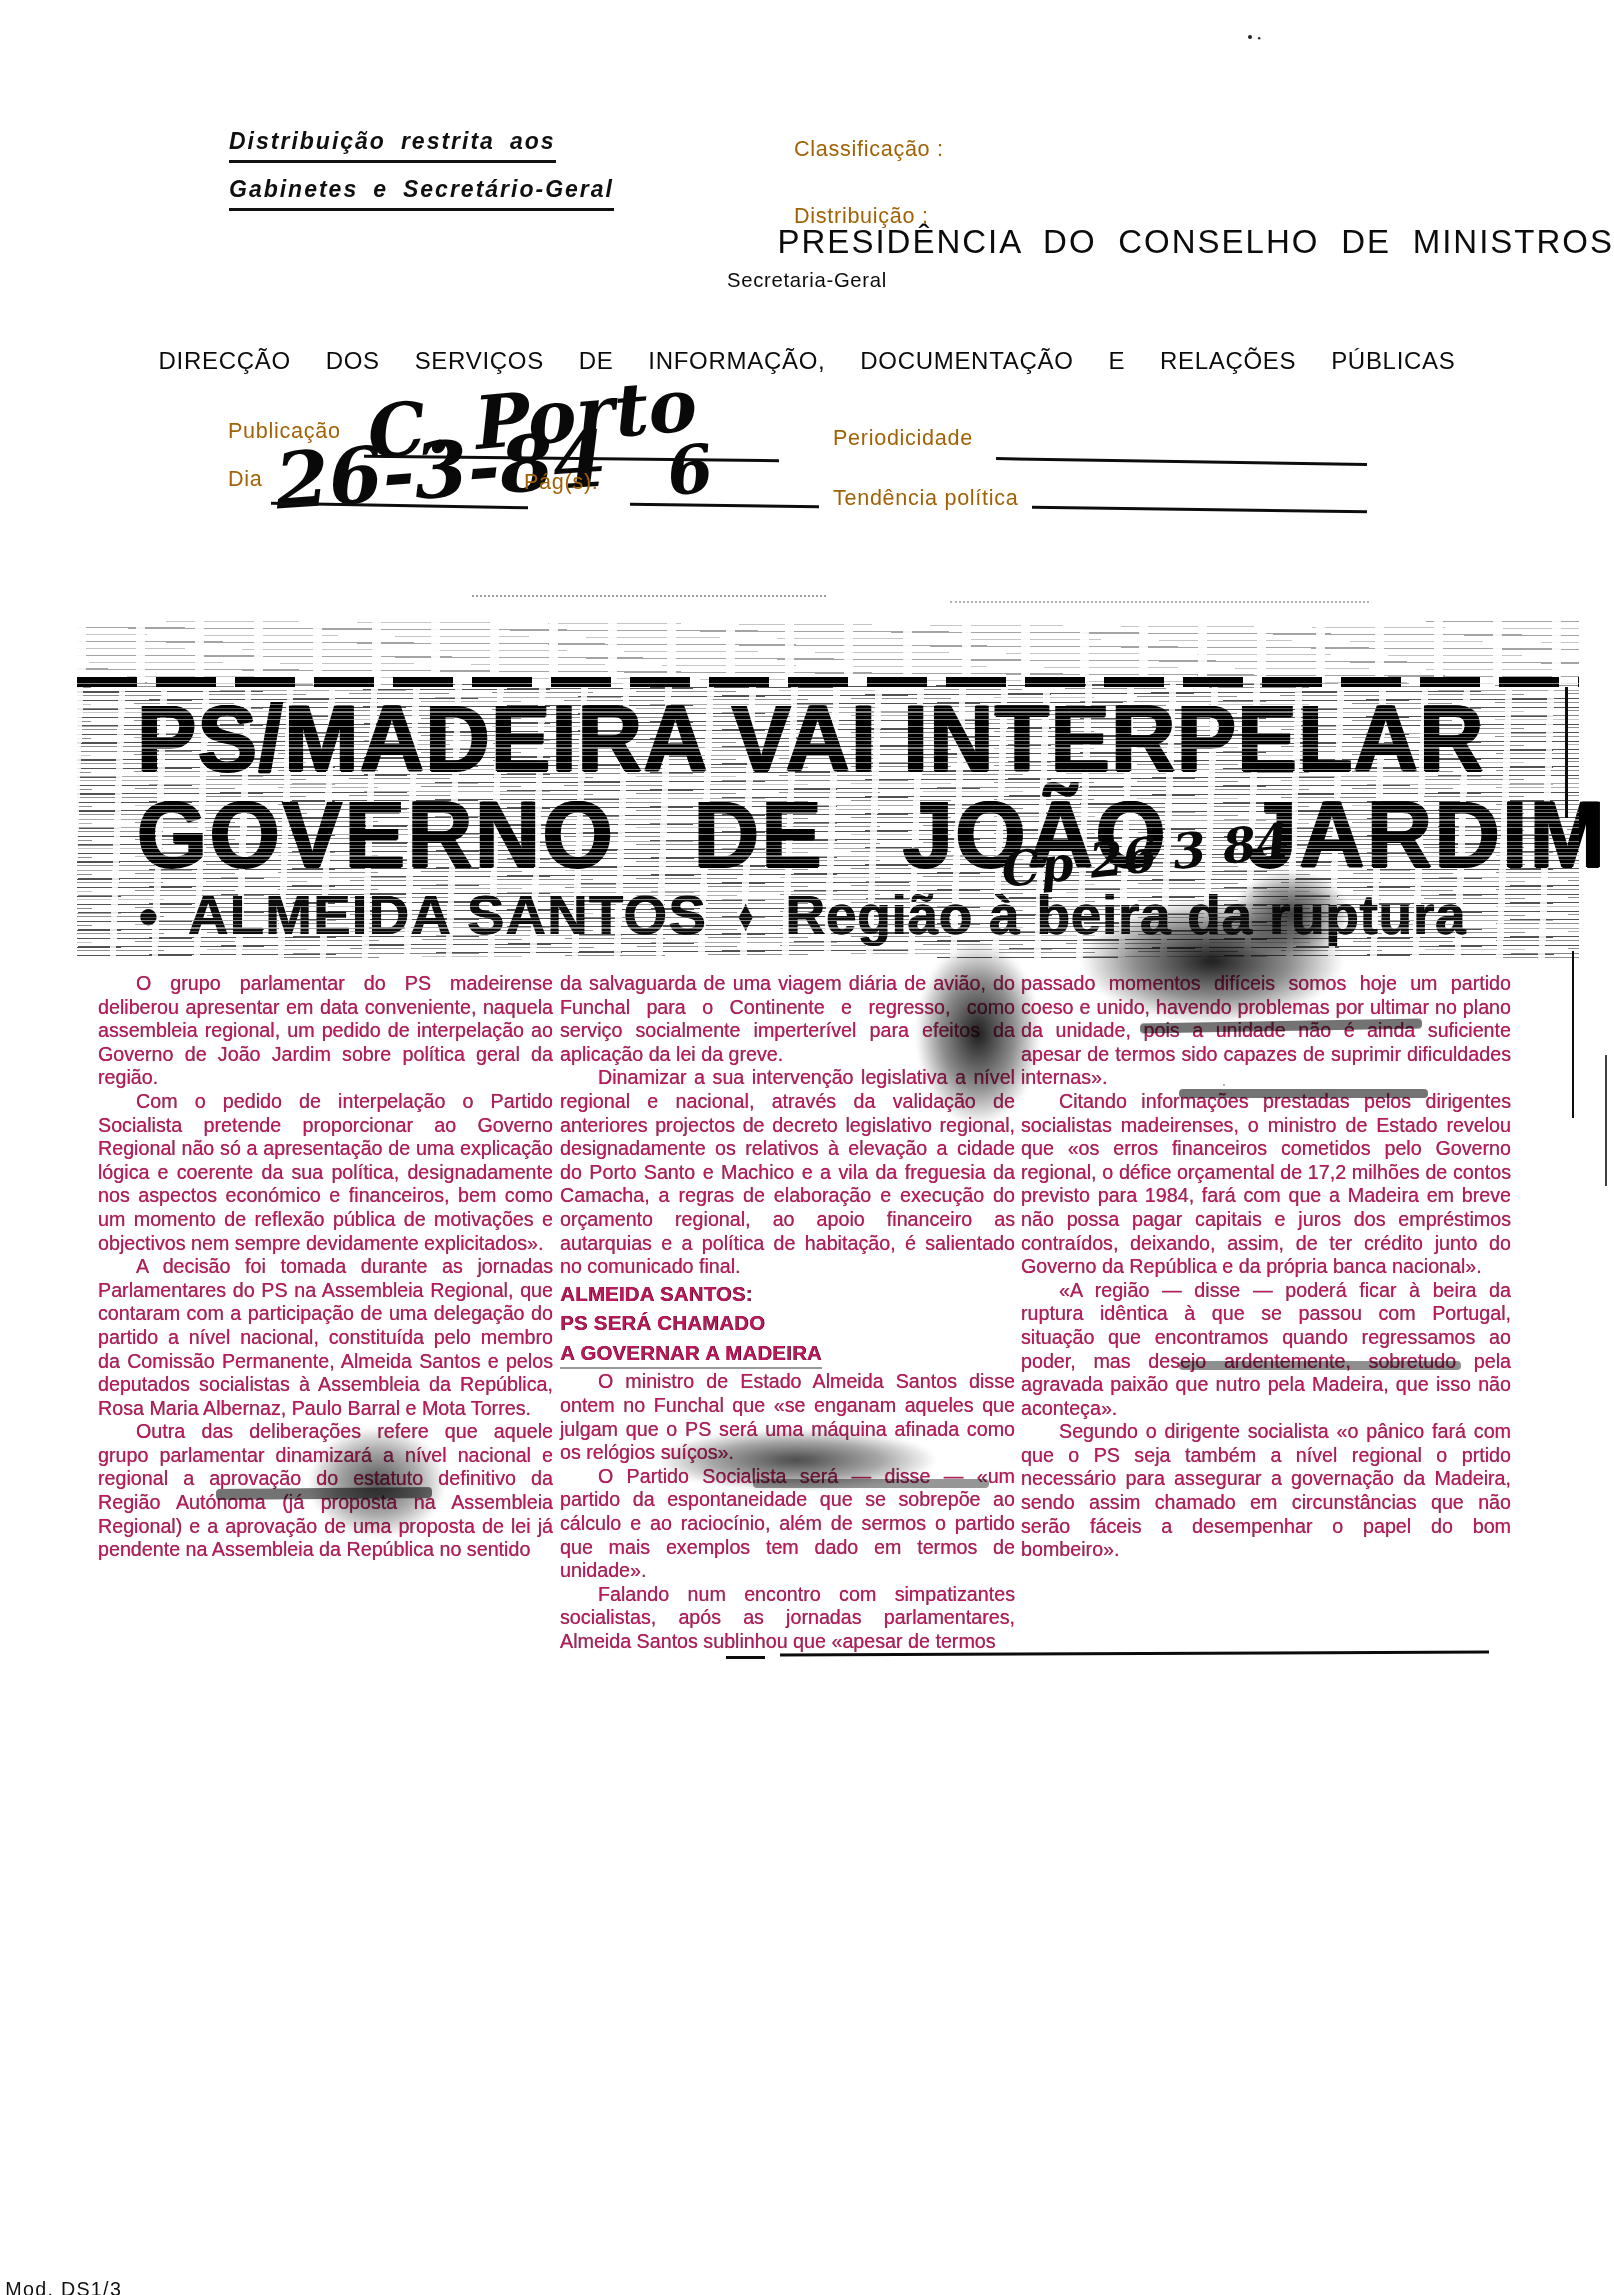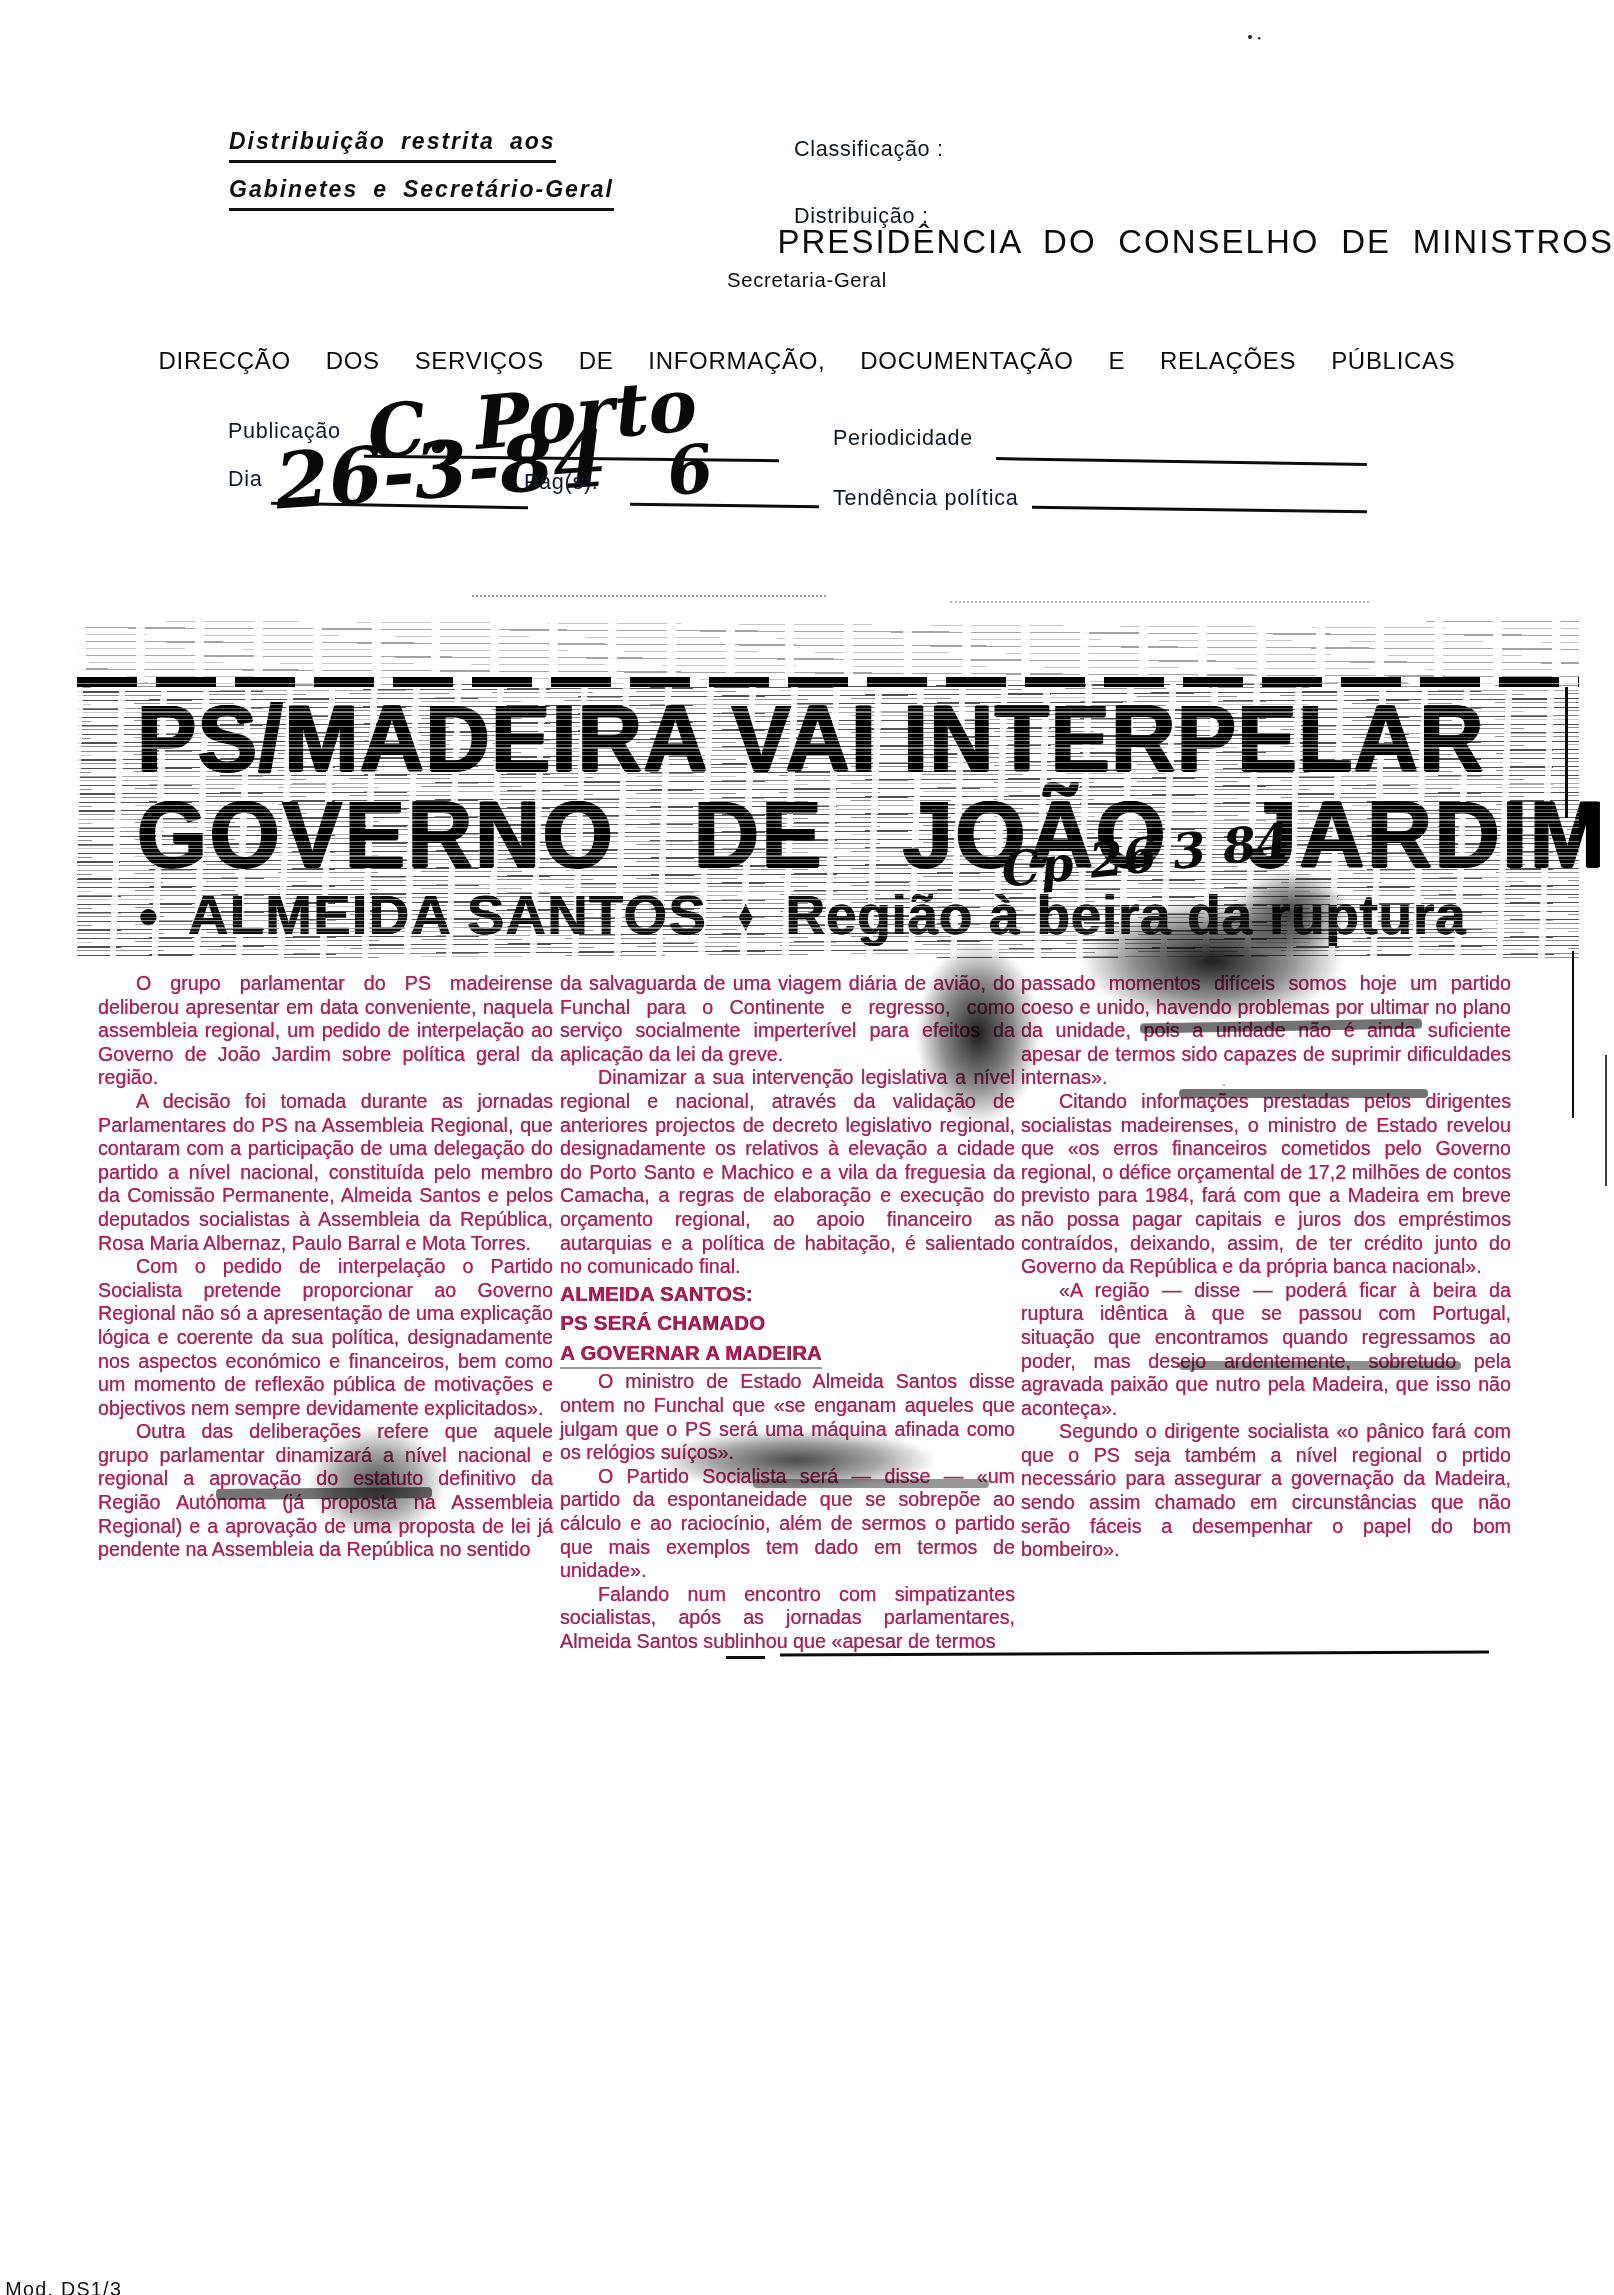--- a/index.html
+++ b/index.html
@@ -8,21 +8,21 @@
     overflow:hidden; font-family:"Liberation Sans", sans-serif; color:#0c0c0c;
   }
   .abs{position:absolute;}
 
   
   .restricted-line{
     font-family:"Liberation Sans", sans-serif; font-style:italic; font-weight:bold;
     font-size:23px; letter-spacing:2px; word-spacing:6.6px;
     border-bottom:3.9px solid #111; padding-bottom:5.9px; color:#101010;
   }
-  .plain-label{font-size:21.6px; letter-spacing:0.7px; color:#0f172a;}
+  .plain-label{font-size:21.6px; letter-spacing:0.7px; color:#a16207;}
   .org-title{left:6px;right:0;text-align:right;font-size:33px;font-weight:normal;letter-spacing:2px;word-spacing:10.5px;}
   .org-subtitle{left:0;right:0;text-align:center;font-size:20.3px;letter-spacing:0.7px;}
   .org-direction{left:0;right:0;text-align:center;font-size:24px;letter-spacing:0.7px;word-spacing:27.5px;margin-top:40px;}
   .org-division{left:0;right:0;text-align:center;font-size:19.7px;font-weight:bold;letter-spacing:1.3px;word-spacing:6.6px;}
 
   .hw{
     font-family:"DejaVu Serif", serif; font-style:italic; font-weight:bold;
     color:#090909; white-space:nowrap;
   }
   .fline{background:#0d0d0d; height:3.3px;}
@@ -136,22 +136,22 @@
       <span class="subhead-text">Região à beira da ruptura</span>
     </div>
     <div class="abs scan-overlay"></div>
     <div class="abs vline" style="left:1488px;top:66px;height:131px;"></div>
   </div>
 
   <div class="abs hw hw-note" style="left:1001px;top:827px;">Cp 26 3 84</div>
 
   <div class="abs col" style="left:98px;width:455px;">
     <p class="ind">O grupo parlamentar do PS madeirense deliberou apresentar em data conveniente, naquela assembleia regional, um pedido de interpelação ao Governo de João Jardim sobre política geral da região.</p>
+    <p class="ind">Com o pedido de interpelação o Partido Socialista pretende proporcionar ao Governo Regional não só a apresentação de uma explicação lógica e coerente da sua política, designadamente nos aspectos económico e financeiros, bem como um momento de reflexão pública de motivações e objectivos nem sempre devidamente explicitados».</p>
     <p class="ind">A decisão foi tomada durante as jornadas Parlamentares do PS na Assembleia Regional, que contaram com a participação de uma delegação do partido a nível nacional, constituída pelo membro da Comissão Permanente, Almeida Santos e pelos deputados socialistas à Assembleia da República, Rosa Maria Albernaz, Paulo Barral e Mota Torres.</p>
-    <p class="ind">Com o pedido de interpelação o Partido Socialista pretende proporcionar ao Governo Regional não só a apresentação de uma explicação lógica e coerente da sua política, designadamente nos aspectos económico e financeiros, bem como um momento de reflexão pública de motivações e objectivos nem sempre devidamente explicitados».</p>
     <p class="ind">Outra das deliberações refere que aquele grupo parlamentar dinamizará a nível nacional e regional a aprovação do estatuto definitivo da Região Autónoma (já proposta na Assembleia Regional) e a aprovação de uma proposta de lei já pendente na Assembleia da República no sentido</p>
   </div>
 
   <div class="abs col" style="left:560px;width:455px;">
     <p>da salvaguarda de uma viagem diária de avião, do Funchal para o Continente e regresso, como serviço socialmente imperterível para efeitos da aplicação da lei da greve.</p>
     <p class="ind">Dinamizar a sua intervenção legislativa a nível regional e nacional, através da validação de anteriores projectos de decreto legislativo regional, designadamente os relativos à elevação a cidade do Porto Santo e Machico e a vila da freguesia da Camacha, a regras de elaboração e execução do orçamento regional, ao apoio financeiro as autarquias e a política de habitação, é salientado no comunicado final.</p>
     <div class="col-sub">ALMEIDA SANTOS:</div>
     <div class="col-sub">PS SERÁ CHAMADO</div>
     <div class="col-sub" style="border-bottom:2px solid rgba(0,0,0,.4);display:inline-block;padding-bottom:1.3px;">A GOVERNAR A MADEIRA</div>
     <p class="ind">O ministro de Estado Almeida Santos disse ontem no Funchal que «se enganam aqueles que julgam que o PS será uma máquina afinada como os relógios suíços».</p>

